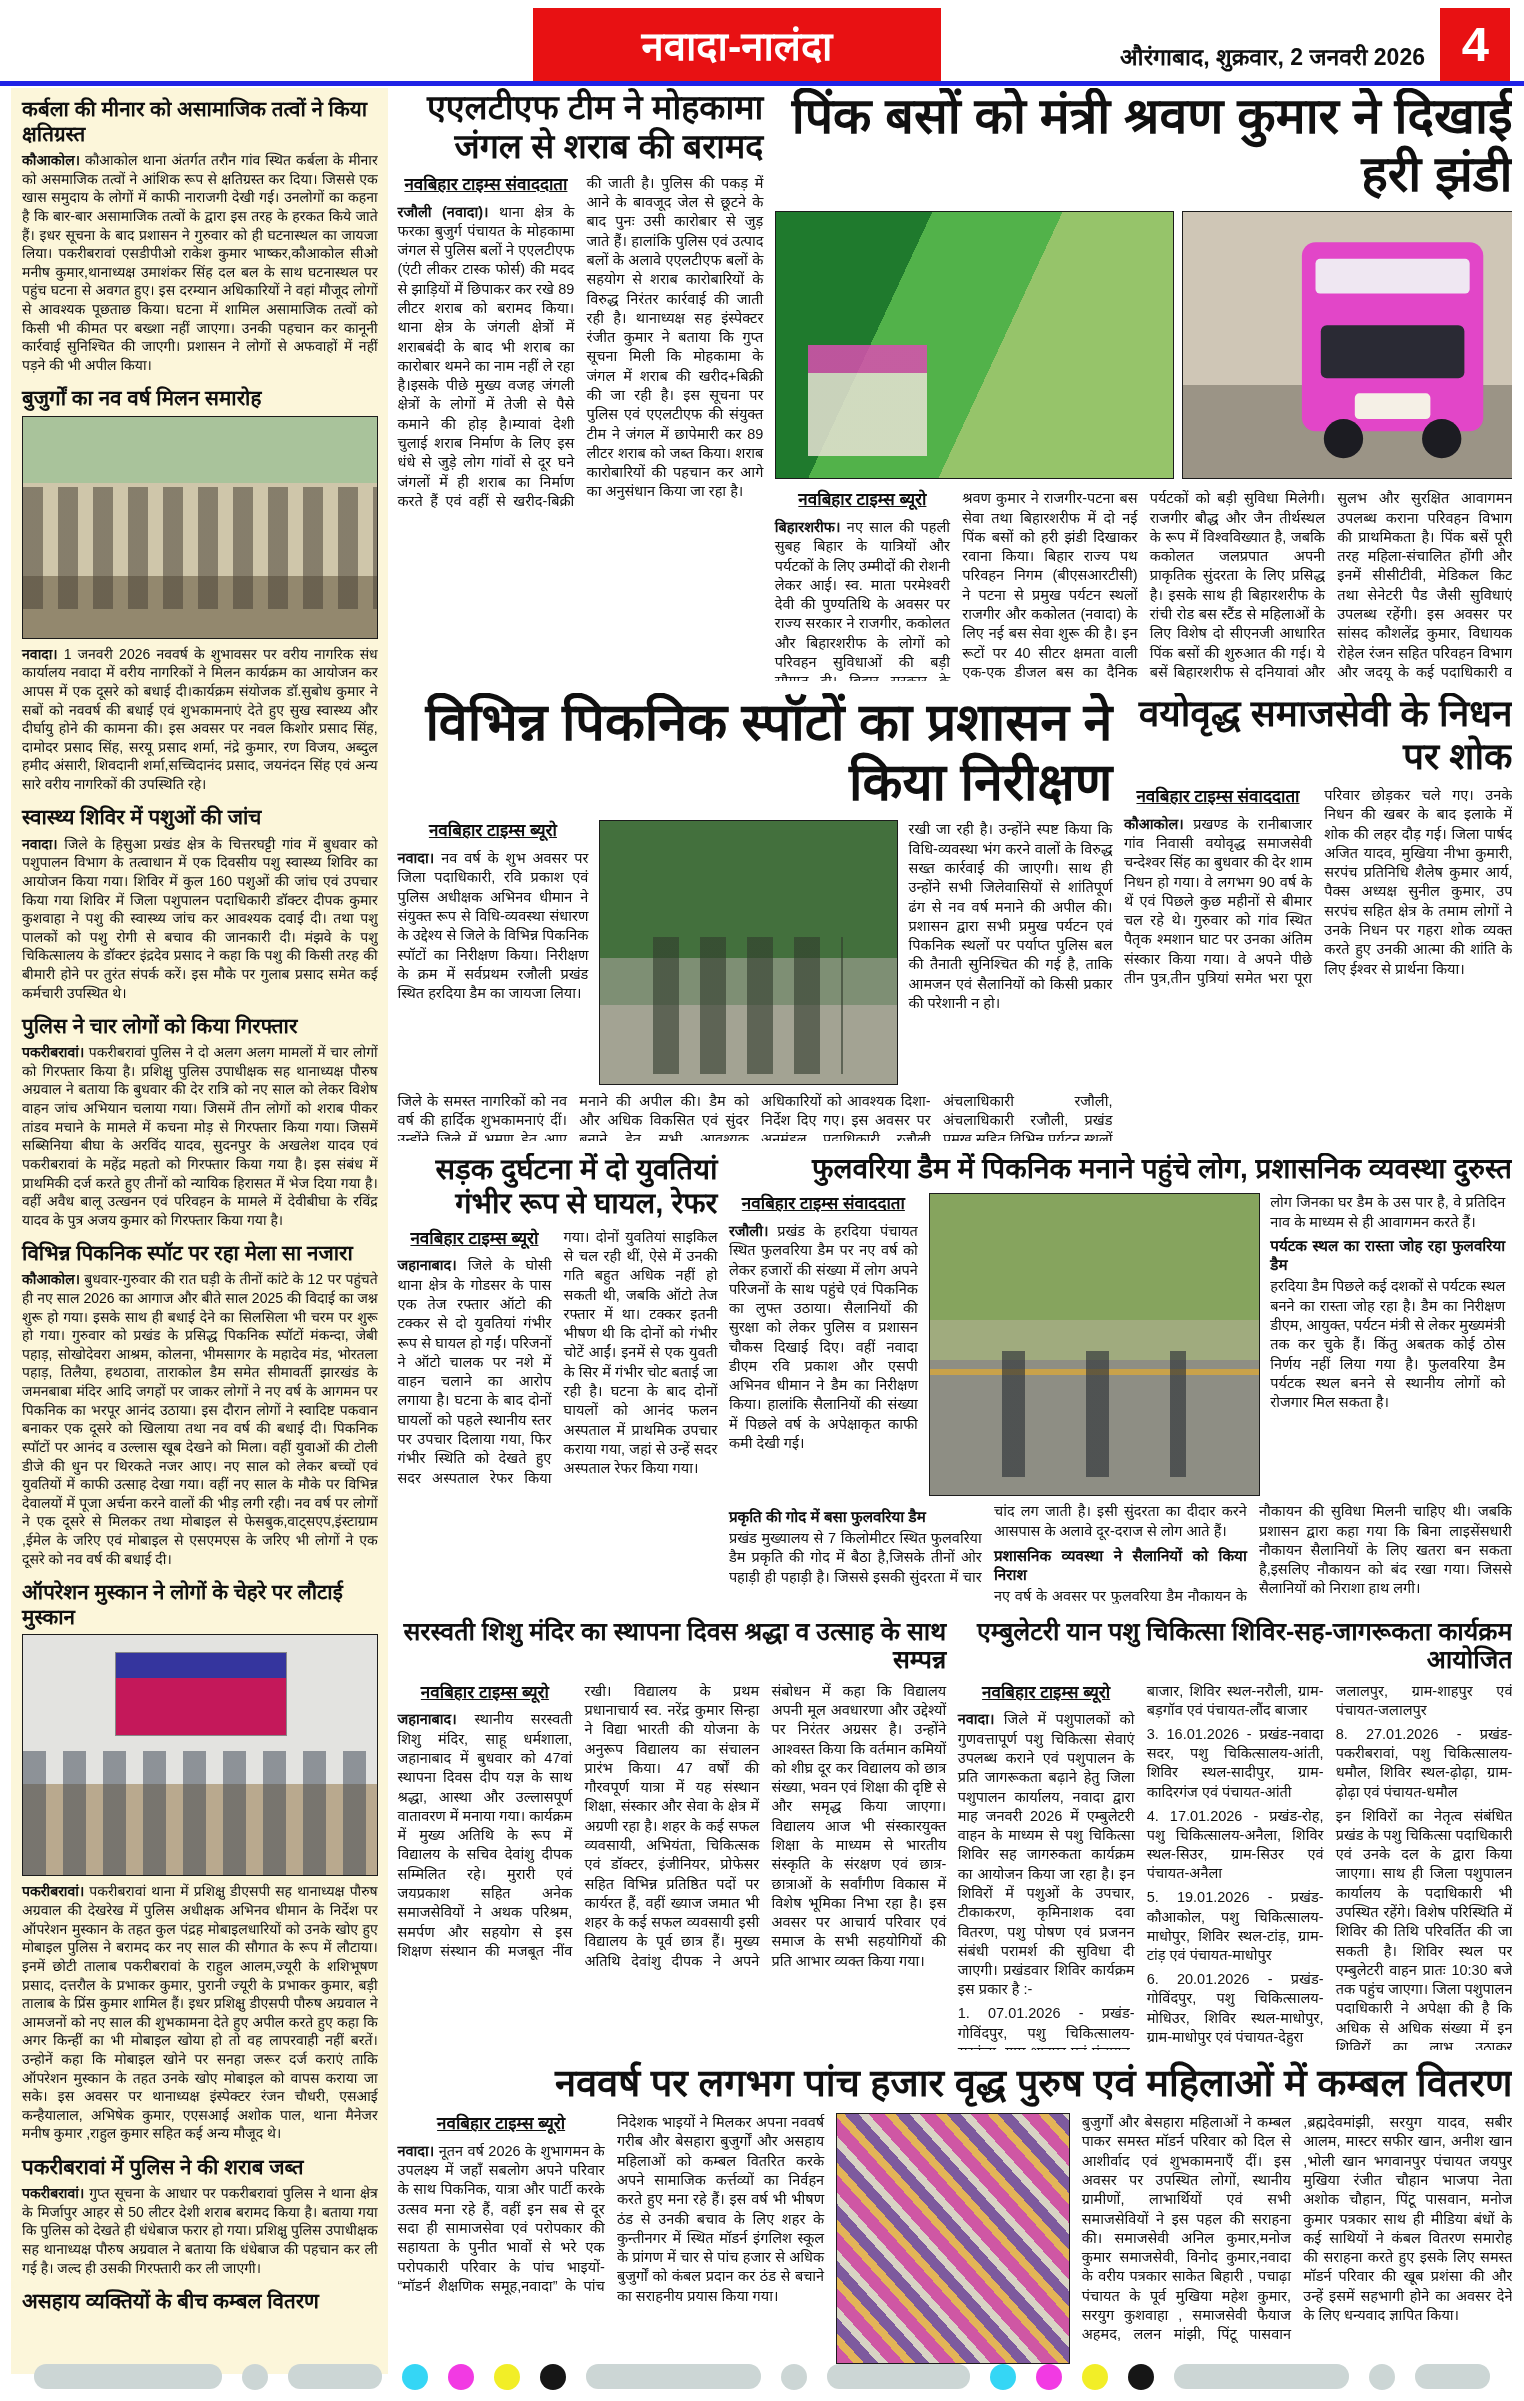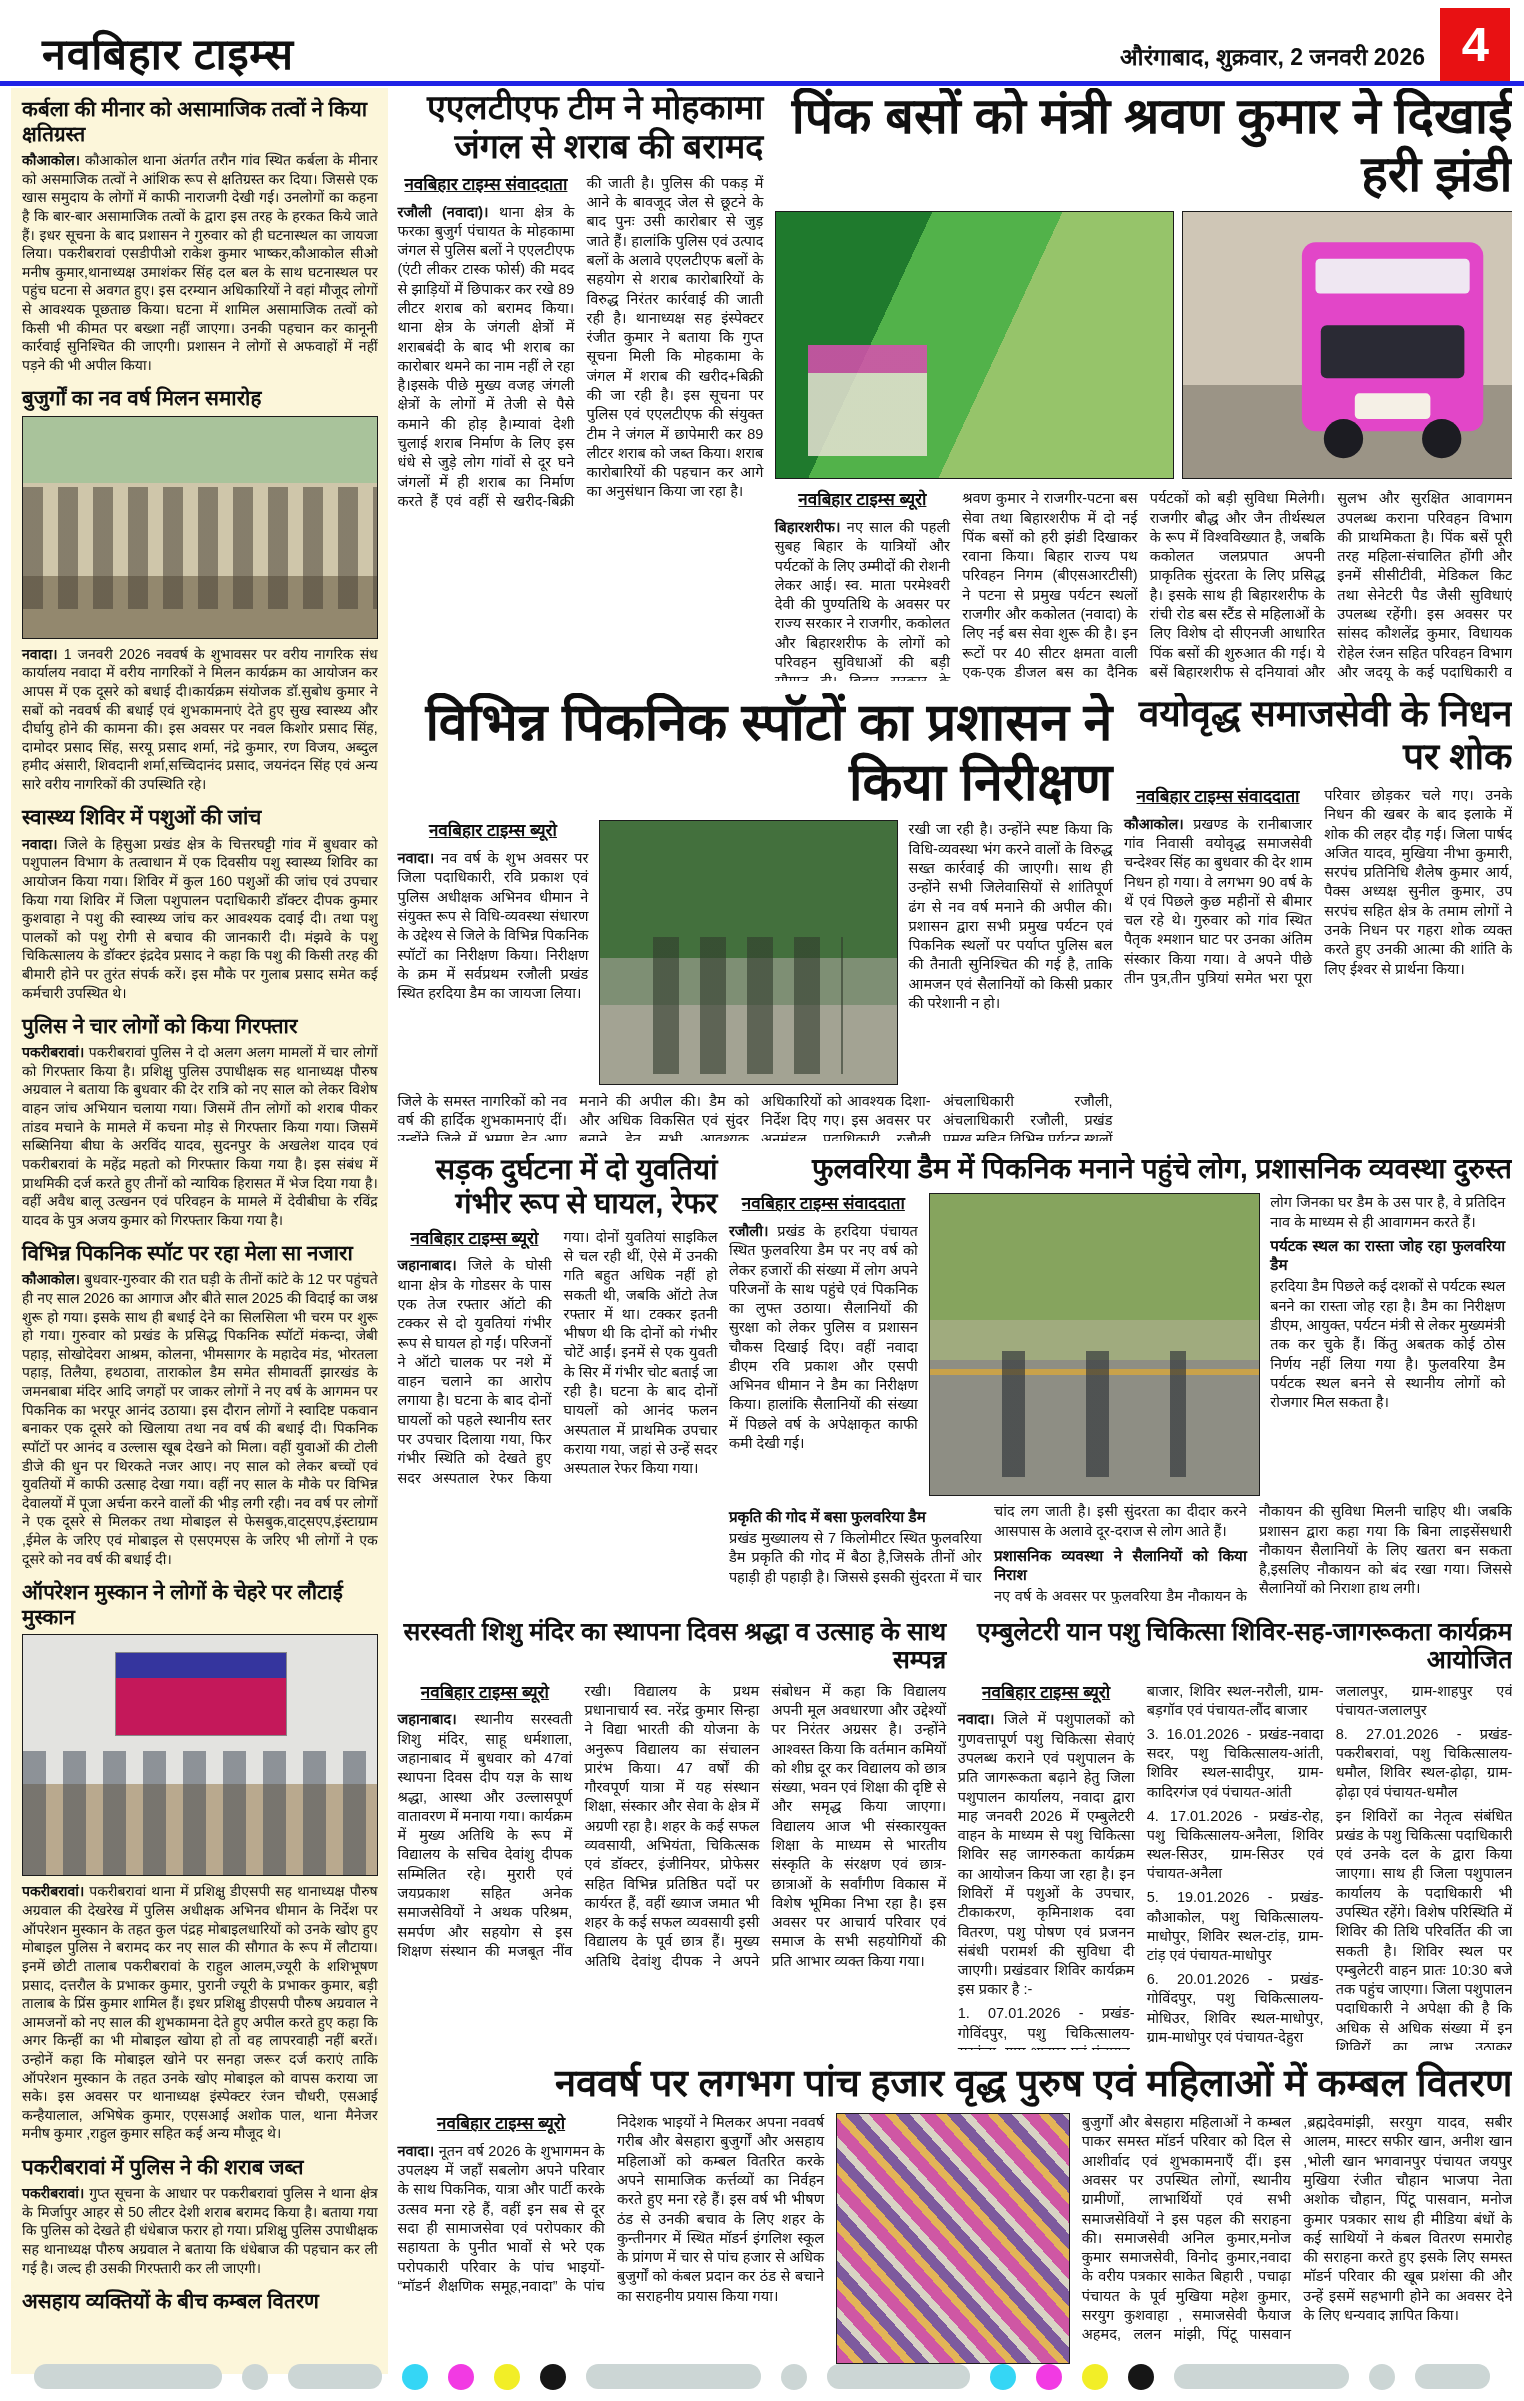--- a/index.html
+++ b/index.html
@@ -96,21 +96,21 @@
   
   .regstrip{position:absolute; left:0; right:0; bottom:10.7px; height:27.4px;
     display:flex; align-items:center; gap:20px; padding:0 34px;}
   .pill{height:24.4px; border-radius:12.2px;}
   .dot{width:26px; height:26px; border-radius:50%; flex:0 0 auto;}
 </style>
 </head>
 <body>
 
 <div class="masthead">
-  <div class="paper-name">नवबिहार टाइम्स</div>
+  <div class="edition-box">नवादा-नालंदा</div>
   <div class="date-line">औरंगाबाद, शुक्रवार, 2 जनवरी 2026</div>
   <div class="page-no">4</div>
   <div class="blue-rule"></div>
 </div>
 
 <div class="page">
 
   <div class="left-col">
 
     <div class="l-art">

